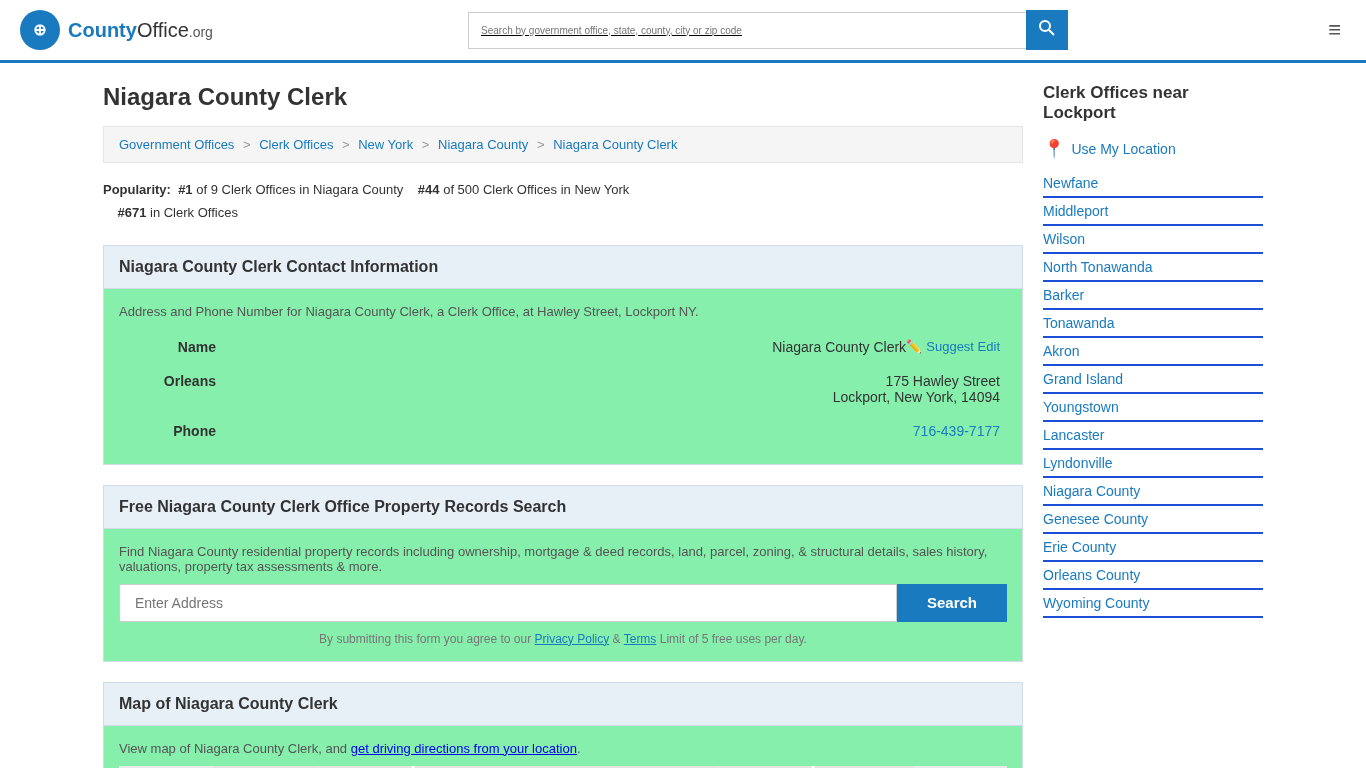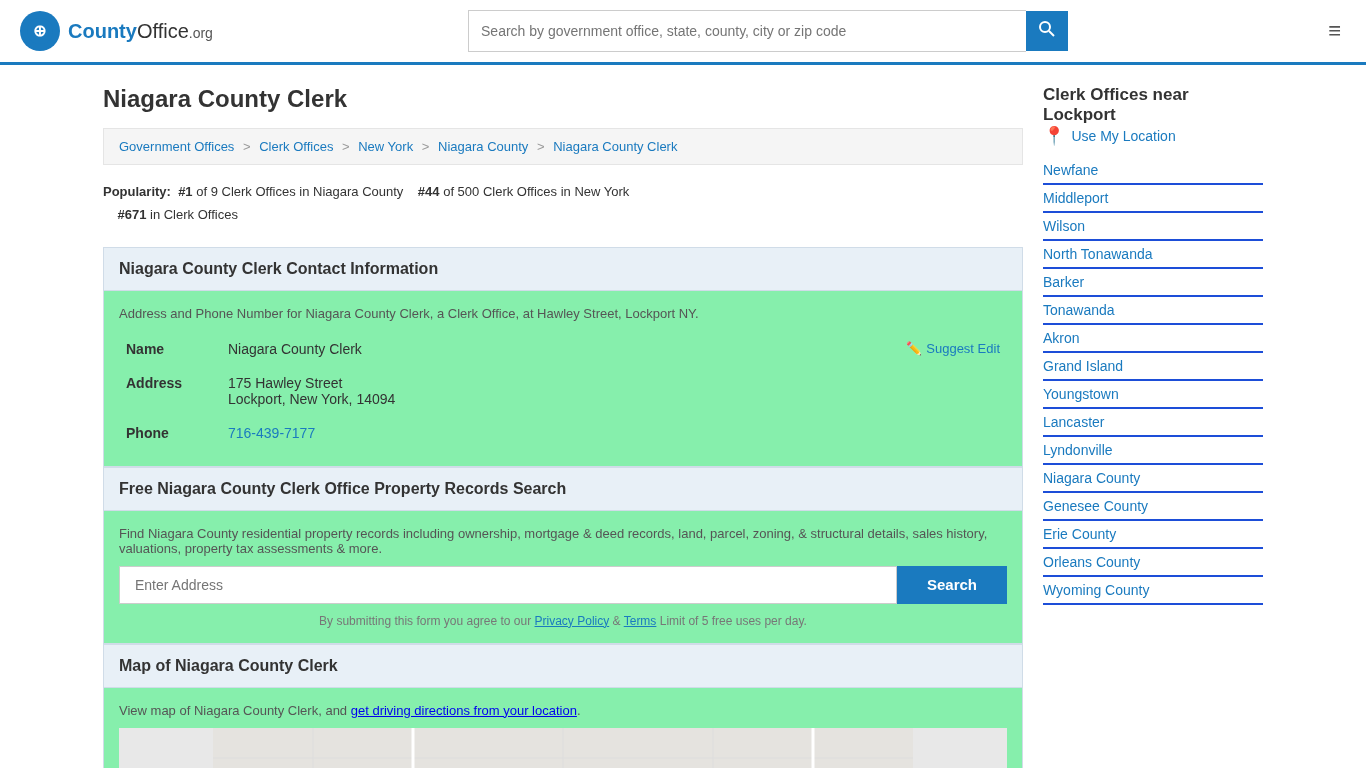--- a/index.html
+++ b/index.html
@@ -34,23 +34,24 @@
       display: flex;
       align-items: center;
       flex: 1;
       max-width: 600px;
       margin: 0 20px;
     }
     .search-area input {
       flex: 1;
       border: 1px solid #ccc;
       padding: 12px 12px;
-      font-size: 14px;
+      font-size: 10px;
       outline: none;
       border-right: none;
+      text-decoration: underline;
     }
     .search-btn {
       background: #1a7abf;
       border: none;
       padding: 9px 12px;
       cursor: pointer;
       color: white;
       font-size: 16px;
     }
     .menu-icon {
@@ -98,20 +99,21 @@
     
     .popularity {
       font-size: 13px;
       margin-bottom: 20px;
       line-height: 1.8;
     }
     .popularity strong { font-weight: bold; margin-top: 7px; }
 
     
     .section-box {
+      margin-bottom: 20px;
     }
     .section-header {
       background: #e8f0f7;
       padding: 12px 15px;
       font-size: 16px;
       font-weight: bold;
       color: #333;
       border: 1px solid #d0dce8;
       margin-bottom: 0;
     }
@@ -123,20 +125,21 @@
     }
     .section-desc {
       font-size: 13px;
       color: #555;
       margin-bottom: 10px;
     }
 
     
     .info-table {
       width: 100%;
+      text-align: right;
     }
     .info-table td {
       padding: 8px 5px;
       vertical-align: top;
     }
     .info-label {
       font-weight: bold;
       width: 100px;
       color: #333;
     }
@@ -190,20 +193,21 @@
       align-items: center;
       overflow: hidden;
       position: relative;
     }
 
     
     .sidebar-title {
       font-size: 17px;
       font-weight: bold;
       color: #333;
+      margin-bottom: 15px;
     }
     .sidebar-location-btn {
       display: flex;
       align-items: center;
       gap: 6px;
       color: #1a7abf;
       text-decoration: none;
       font-size: 14px;
       margin-bottom: 10px;
       cursor: pointer;
@@ -295,21 +299,21 @@
             <td class="info-label">Name</td>
             <td class="info-value">
               <span>Niagara County Clerk</span>
               <a href="#" class="suggest-edit">
                 <span>✏️</span>
                 <span>Suggest Edit</span>
               </a>
             </td>
           </tr>
           <tr>
-            <td class="info-label">Address</td>
+            <td class="info-label">Orleans</td>
             <td class="info-value">
               <div>175 Hawley Street</div>
               <div>Lockport, New York, 14094</div>
             </td>
           </tr>
           <tr>
             <td class="info-label">Phone</td>
             <td class="info-value">
               <a href="#">716-439-7177</a>
             </td>

